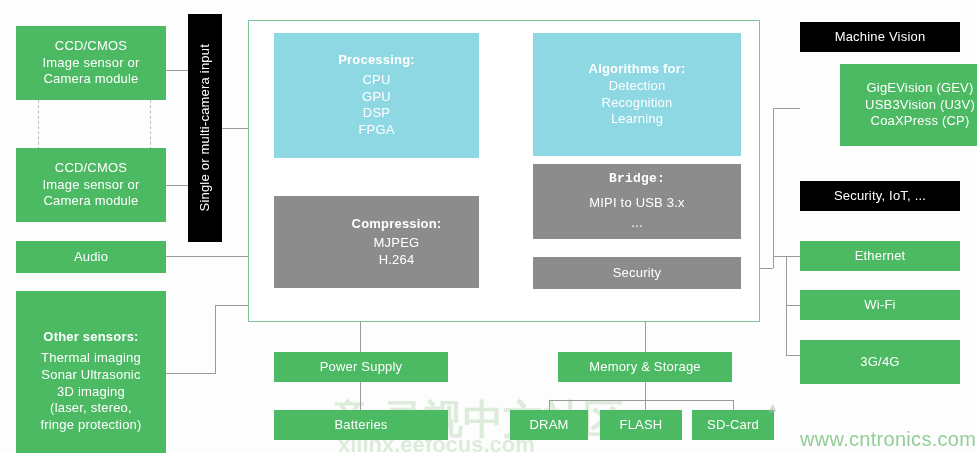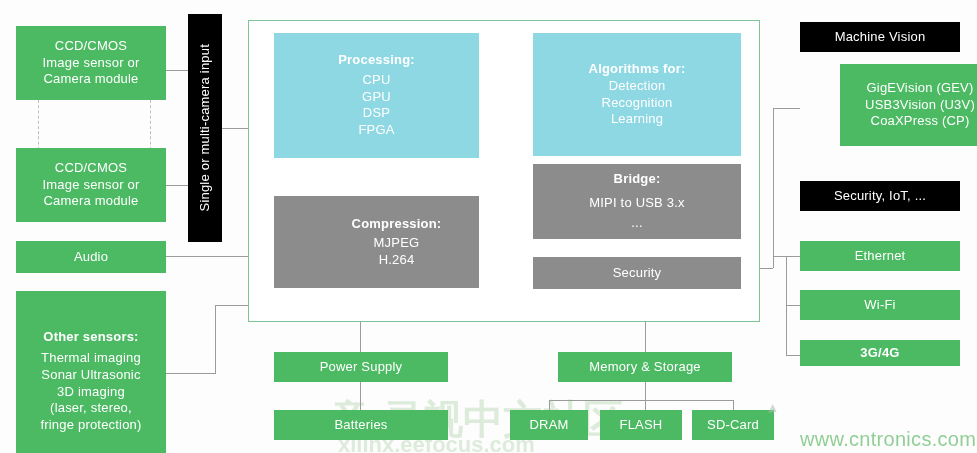--- a/index.html
+++ b/index.html
@@ -125,21 +125,21 @@
   </div>
 
   <div class="blk cyan" style="left:533px;top:33px;width:208px;height:123px;font-size:13px;">
     <div class="ttl" style="">Algorithms for:</div>
     <div>Detection</div>
     <div>Recognition</div>
     <div>Learning</div>
   </div>
 
   <div class="blk gray" style="left:533px;top:164px;width:208px;height:75px;font-size:13px;">
-    <div class="ttl" style="margin-bottom:7px;">Bridge:</div>
+    <div class="ttl" style="margin-bottom:7px;font-family:Liberation Mono, monospace;">Bridge:</div>
     <div>MIPI to USB 3.x</div>
     <div style="margin-top:4px;">...</div>
   </div>
 
   <div class="blk gray" style="left:533px;top:257px;width:208px;height:32px;font-size:13px;">
     <div>Security</div>
   </div>
 
   <div class="blk black" style="left:800px;top:22px;width:160px;height:30px;font-size:13px;">
     <div>Machine Vision</div>
@@ -156,21 +156,21 @@
   </div>
 
   <div class="blk green" style="left:800px;top:241px;width:160px;height:30px;font-size:13px;">
     <div>Ethernet</div>
   </div>
 
   <div class="blk green" style="left:800px;top:290px;width:160px;height:30px;font-size:13px;">
     <div>Wi-Fi</div>
   </div>
 
-  <div class="blk green" style="left:800px;top:340px;width:160px;height:26px;font-size:13px;font-weight:bold;">
+  <div class="blk green" style="left:800px;top:340px;width:160px;height:44px;font-size:13px;">
     <div>3G/4G</div>
   </div>
 
   <div class="blk green" style="left:274px;top:352px;width:174px;height:30px;font-size:13px;">
     <div>Power Supply</div>
   </div>
 
   <div class="blk green" style="left:274px;top:410px;width:174px;height:30px;font-size:13px;">
     <div>Batteries</div>
   </div>

